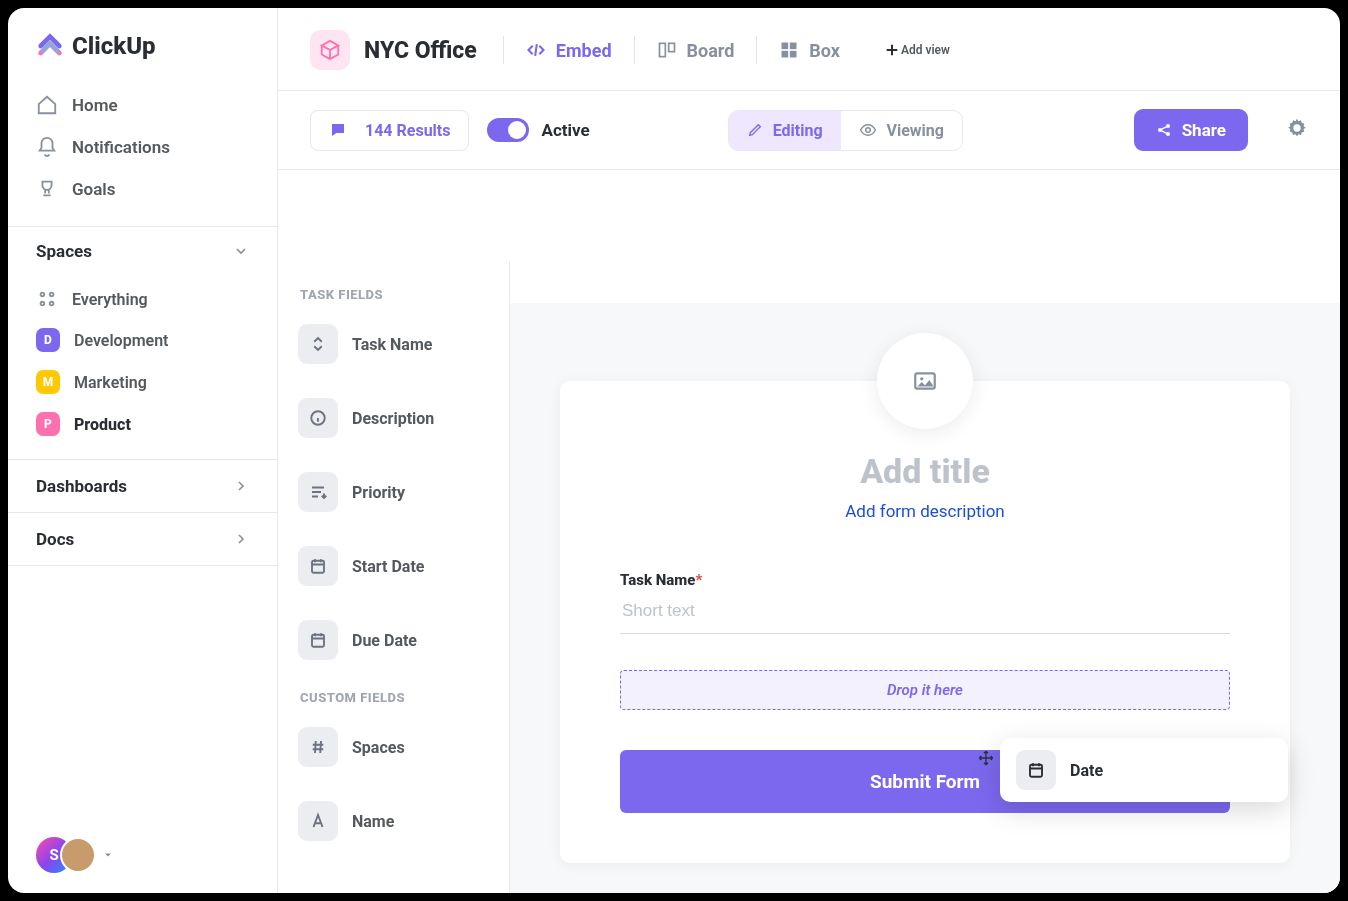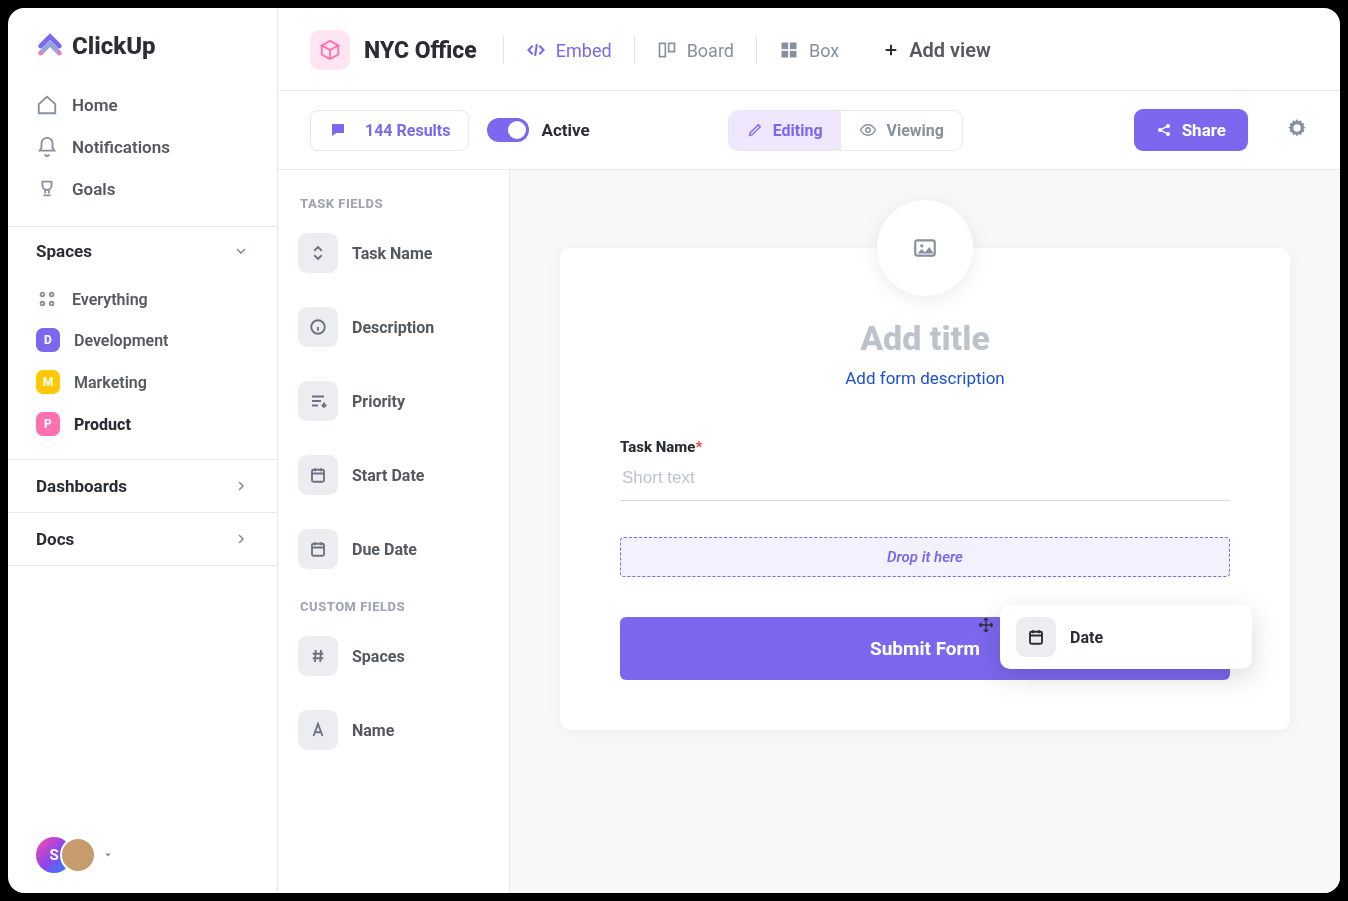--- a/index.html
+++ b/index.html
@@ -26,42 +26,42 @@
 .avatar-stack { position: relative; width: 60px; height: 36px; }
 .avatar-a { position: absolute; width: 36px; height: 36px; border-radius: 50%; background: linear-gradient(135deg,#ff4da6,#8e44ec,#1e90ff); display:flex;align-items:center;justify-content:center;color:#fff;font-weight:700;font-size:15px; left:0; }
 .avatar-b { position: absolute; width: 36px; height: 36px; border-radius: 50%; background: #c89b6d; left: 24px; border: 2px solid #fff; }
 
 
 .main { flex: 1; display: flex; flex-direction: column; overflow: hidden; }
 .topbar { display: flex; align-items: center; gap: 0; padding: 22px 32px 20px; border-bottom: 1px solid #e8e8e8; }
 .space-block { display: flex; align-items: center; gap: 14px; padding-right: 26px; }
 .space-icon { width: 40px; height: 40px; border-radius: 10px; background: #ffe4f1; display: flex; align-items: center; justify-content: center; color: #fd71af; }
 .space-title { font-size: 23px; font-weight: 800; color: #2a2e34; }
-.view-tab { display: flex; align-items: center; gap: 10px; padding: 0 22px; border-left: 1px solid #e4e4e7; font-size: 18px; font-weight: 400; color: #87909e; cursor: pointer; height: 28px; }
+.view-tab { display: flex; align-items: center; gap: 10px; padding: 0 22px; border-left: 1px solid #e4e4e7; font-size: 18px; font-weight: 700; color: #87909e; cursor: pointer; height: 28px; }
 .view-tab.active { color: #7b68ee; }
 .view-tab .vicon { width: 20px; height: 20px; }
-.add-view { display: flex; align-items: center; gap: 10px; padding-left: 22px; font-size: 20px; font-weight: 600; color: #54595e; cursor: pointer; justify-content: space-between; }
+.add-view { display: flex; align-items: center; gap: 1px; padding-left: 22px; font-size: 12px; font-weight: 600; color: #54595e; cursor: pointer; justify-content: space-between; }
 
 
 .toolbar { display: flex; align-items: center; padding: 18px 32px; gap: 18px; border-bottom: 1px solid #e8e8e8; }
 .pill { display: inline-flex; align-items: center; gap: 18px; padding: 10px 18px; border-radius: 8px; font-size: 16px; font-weight: 700; }
 .pill.results { border: 1.5px solid #e8e8e8; color: #7b68ee; }
 .toggle-wrap { display: flex; align-items: center; gap: 12px; }
 .toggle { width: 42px; height: 24px; background: #7b68ee; border-radius: 12px; position: relative; }
 .toggle::after { content:""; position:absolute; width: 18px; height: 18px; background: #fff; border-radius: 50%; top:3px; right:3px; }
 .toggle-label { font-size: 17px; font-weight: 700; color: #2a2e34; }
 .mode-group { display: inline-flex; border: 1.5px solid #e8e8e8; border-radius: 10px; overflow: hidden; margin-left: 120px; }
 .mode-btn { display: flex; align-items: center; gap: 10px; padding: 10px 18px; font-size: 16px; font-weight: 700; color: #87909e; cursor: pointer; }
 .mode-btn.active { background: #eee7ff; color: #7b68ee; }
 .spacer { flex: 1; }
 .share-btn { background: #7b68ee; color: #fff; padding: 11px 22px; border-radius: 9px; font-size: 17px; font-weight: 700; display: flex; align-items: center; gap: 10px; cursor: pointer; }
 .gear-btn { margin-left: 20px; color: #87909e; cursor: pointer; }
 
 
-.content { flex: 1; display: flex; overflow: hidden; }
+.content { flex: 1; display: flex; overflow: hidden; align-items: flex-end; }
 .fields-panel { width: 232px; border-right: 1px solid #e8e8e8; padding: 26px 16px; overflow-y: auto; }
 .fields-heading { font-size: 13px; font-weight: 800; color: #a0a6b1; letter-spacing: 0.5px; margin: 0 6px 14px; }
 .field-item { display: flex; align-items: center; gap: 14px; padding: 8px 4px; cursor: grab; margin-bottom: 18px; }
 .field-icon { width: 40px; height: 40px; border-radius: 9px; background: #ebedf0; display: flex; align-items: center; justify-content: center; color: #6c7281; }
 .field-label { font-size: 16px; font-weight: 700; color: #54595e; }
 .fields-heading.mt { margin-top: 22px; }
 
 
 .canvas { flex: 1; background: #f7f8f9; padding: 30px 30px; overflow: auto; position: relative; }
 .image-chip { width: 96px; height: 96px; border-radius: 50%; background: #fff; box-shadow: 0 4px 20px rgba(0,0,0,0.08); display:flex;align-items:center;justify-content:center; margin: 0 auto -48px; position:relative; z-index:2; color:#87909e; cursor:pointer; }
@@ -69,21 +69,21 @@
 .form-title { text-align: center; font-size: 34px; font-weight: 800; color: #bdc3cb; margin-bottom: 10px; }
 .form-desc { text-align: center; font-size: 17px; color: #1d4ed8; margin-bottom: 50px; }
 .fld-label { font-size: 15px; font-weight: 800; color: #2a2e34; }
 .fld-label .req { color: #e64747; }
 .text-input { border: none; border-bottom: 1px solid #d6d9de; padding: 12px 2px; font-size: 17px; color: #2a2e34; width: 100%; outline: none; margin-bottom: 36px; }
 .text-input::placeholder { color: #bdc3cb; }
 .drop-zone { border: 1.5px dashed #7b68ee; background: #f4f1ff; border-radius: 4px; text-align: center; padding: 10px; color: #7b68ee; font-style: italic; font-weight: 600; font-size: 15px; margin-bottom: 40px; }
 .submit { background: #7b68ee; color: #fff; text-align: center; padding: 20px; border-radius: 6px; font-size: 19px; font-weight: 700; cursor: pointer; }
 
 
-.drag-chip { position: absolute; left: 490px; top: 435px; width: 252px; background: #fff; border-radius: 10px; box-shadow: 0 8px 28px rgba(0,0,0,0.15); padding: 12px 16px; display: flex; align-items: center; gap: 14px; z-index: 5; }
+.drag-chip { position: absolute; left: 490px; top: 435px; width: 288px; background: #fff; border-radius: 10px; box-shadow: 0 8px 28px rgba(0,0,0,0.15); padding: 12px 16px; display: flex; align-items: center; gap: 14px; z-index: 5; }
 .drag-handle { position: absolute; left: -22px; top: 12px; color: #2a2e34; }
 .chevron { width: 16px; height: 16px; }
 </style>
 </head>
 <body>
 
 <div class="app">
 
   <div class="sidebar">
     <div class="logo-row">

